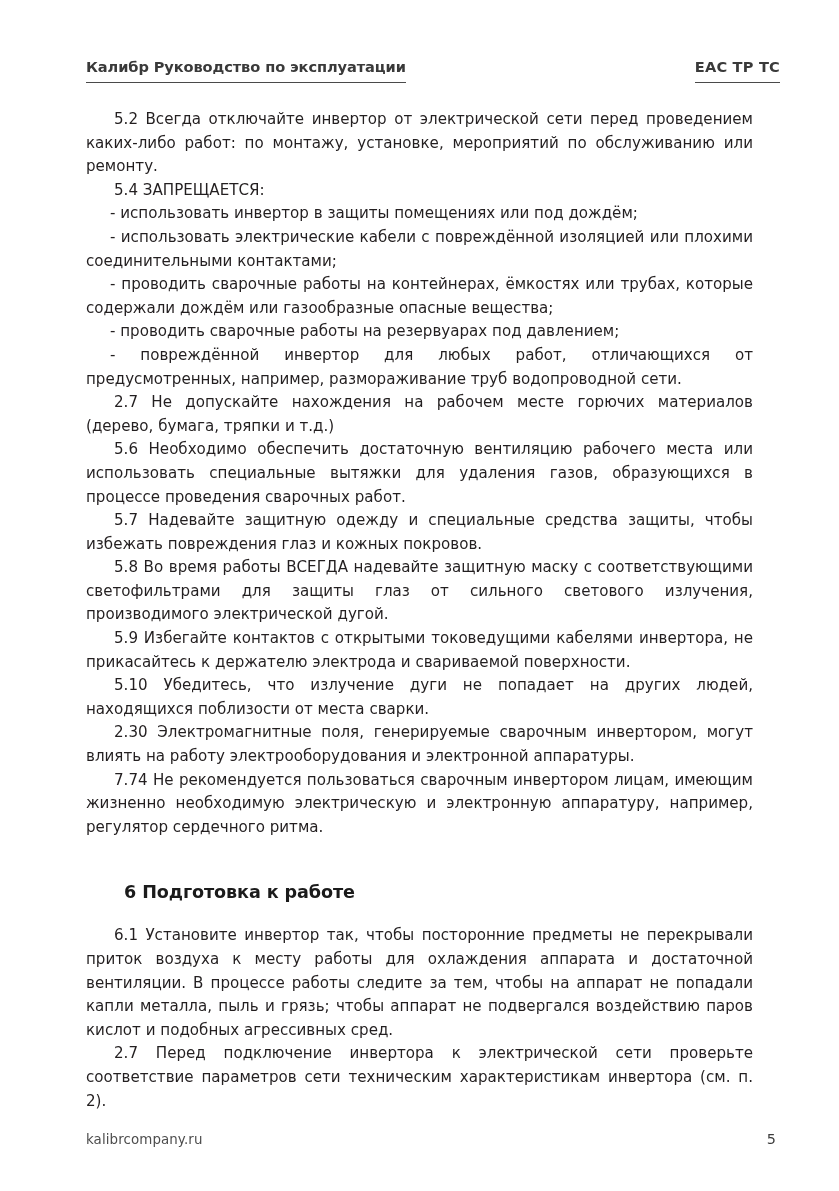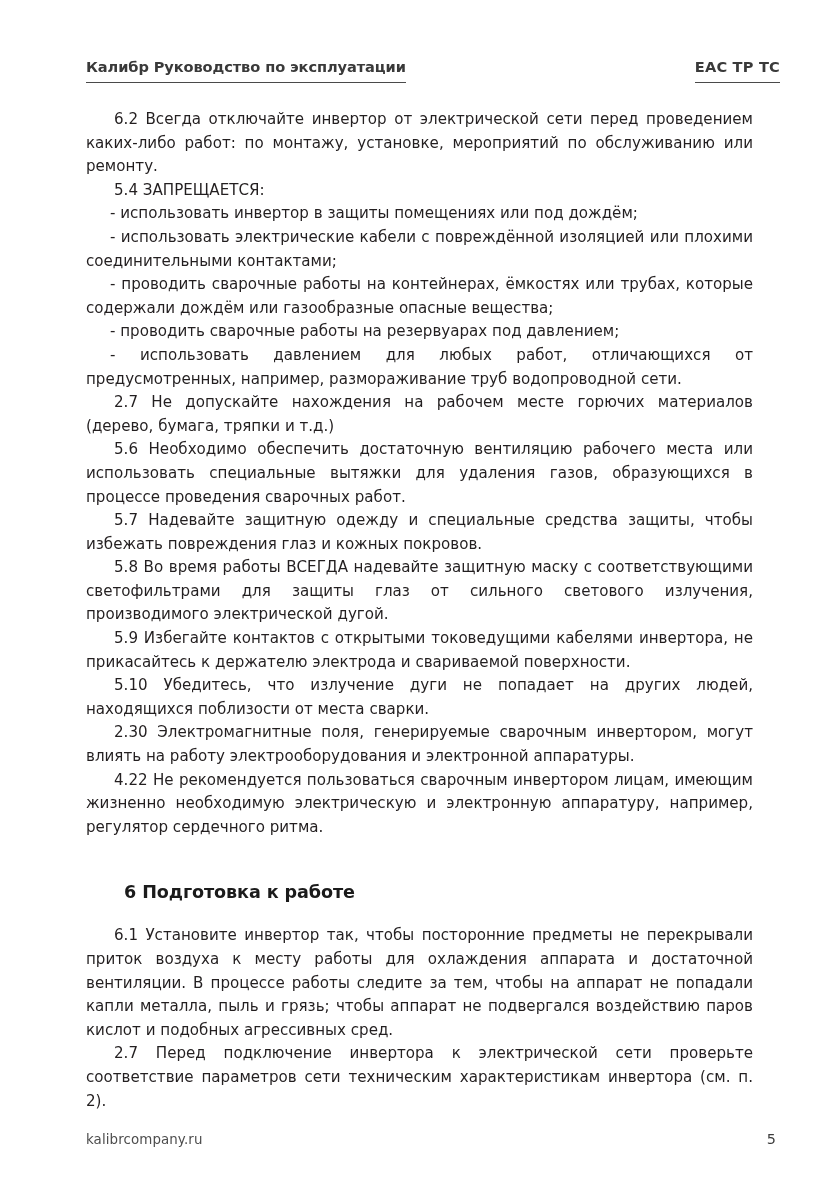--- a/index.html
+++ b/index.html
@@ -111,50 +111,50 @@
 
 <div class="page">
 
   <div class="runhead">
     <div class="runhead-left">Калибр Руководство по эксплуатации</div>
     <div class="runhead-right">ЕАС ТР ТС</div>
   </div>
 
   <div class="body-col">
 
-    <p class="para indent last-line-natural">6.2 Всегда отключайте инвертор от электрической сети перед проведением каких-либо работ: по монтажу, установке, мероприятий по обслуживанию или ремонту.</p>
+    <p class="para indent last-line-natural">5.2 Всегда отключайте инвертор от электрической сети перед проведением каких-либо работ: по монтажу, установке, мероприятий по обслуживанию или ремонту.</p>
 
 
     <p class="para indent last-line-natural">5.4 ЗАПРЕЩАЕТСЯ:</p>
 
     <p class="para dash last-line-natural">- использовать инвертор в защиты помещениях или под дождём;</p>
 
     <p class="para dash last-line-natural">- использовать электрические кабели с повреждённой изоляцией или плохими соединительными контактами;</p>
 
     <p class="para dash last-line-natural">- проводить сварочные работы на контейнерах, ёмкостях или трубах, которые содержали дождём или газообразные опасные вещества;</p>
 
     <p class="para dash last-line-natural">- проводить сварочные работы на резервуарах под давлением;</p>
 
-    <p class="para dash last-line-natural">- использовать давлением для любых работ, отличающихся от предусмотренных, например, размораживание труб водопроводной сети.</p>
+    <p class="para dash last-line-natural">- повреждённой инвертор для любых работ, отличающихся от предусмотренных, например, размораживание труб водопроводной сети.</p>
 
     <p class="para indent last-line-natural">2.7 Не допускайте нахождения на рабочем месте горючих материалов (дерево, бумага, тряпки и т.д.)</p>
 
     <p class="para indent last-line-natural">5.6 Необходимо обеспечить достаточную вентиляцию рабочего места или использовать специальные вытяжки для удаления газов, образующихся в процессе проведения сварочных работ.</p>
 
     <p class="para indent last-line-natural">5.7 Надевайте защитную одежду и специальные средства защиты, чтобы избежать повреждения глаз и кожных покровов.</p>
 
     <p class="para indent last-line-natural">5.8 Во время работы ВСЕГДА надевайте защитную маску с соответствующими светофильтрами для защиты глаз от сильного светового излучения, производимого электрической дугой.</p>
 
     <p class="para indent last-line-natural">5.9 Избегайте контактов с открытыми токоведущими кабелями инвертора, не прикасайтесь к держателю электрода и свариваемой поверхности.</p>
 
     <p class="para indent last-line-natural">5.10 Убедитесь, что излучение дуги не попадает на других людей, находящихся поблизости от места сварки.</p>
 
     <p class="para indent last-line-natural">2.30 Электромагнитные поля, генерируемые сварочным инвертором, могут влиять на работу электрооборудования и электронной аппаратуры.</p>
 
-    <p class="para indent last-line-natural">4.22 Не рекомендуется пользоваться сварочным инвертором лицам, имеющим жизненно необходимую электрическую и электронную аппаратуру, например, регулятор сердечного ритма.</p>
+    <p class="para indent last-line-natural">7.74 Не рекомендуется пользоваться сварочным инвертором лицам, имеющим жизненно необходимую электрическую и электронную аппаратуру, например, регулятор сердечного ритма.</p>
 
     <h2 class="section-head">6 Подготовка к работе</h2>
 
     <p class="para indent last-line-natural">6.1 Установите инвертор так, чтобы посторонние предметы не перекрывали приток воздуха к месту работы для охлаждения аппарата и достаточной вентиляции. В процессе работы следите за тем, чтобы на аппарат не попадали капли металла, пыль и грязь; чтобы аппарат не подвергался воздействию паров кислот и подобных агрессивных сред.</p>
 
     <p class="para indent last-line-natural">2.7 Перед подключение инвертора к электрической сети проверьте соответствие параметров сети техническим характеристикам инвертора (см. п. 2).</p>
 
   </div>
 
   <div class="footer">

